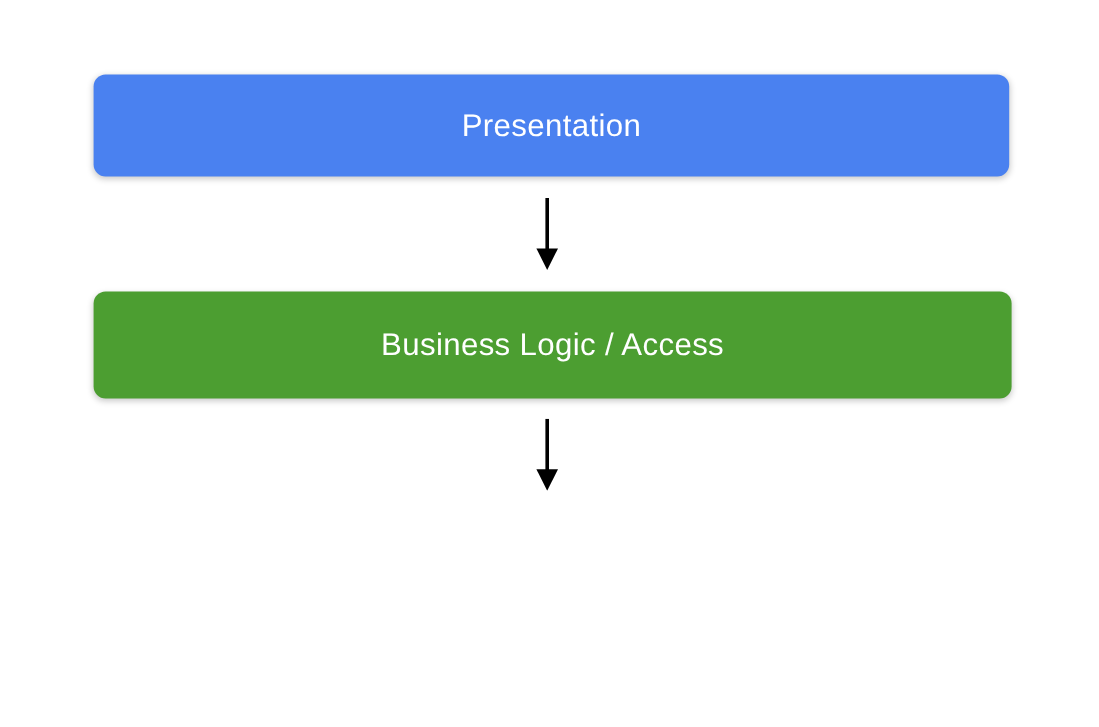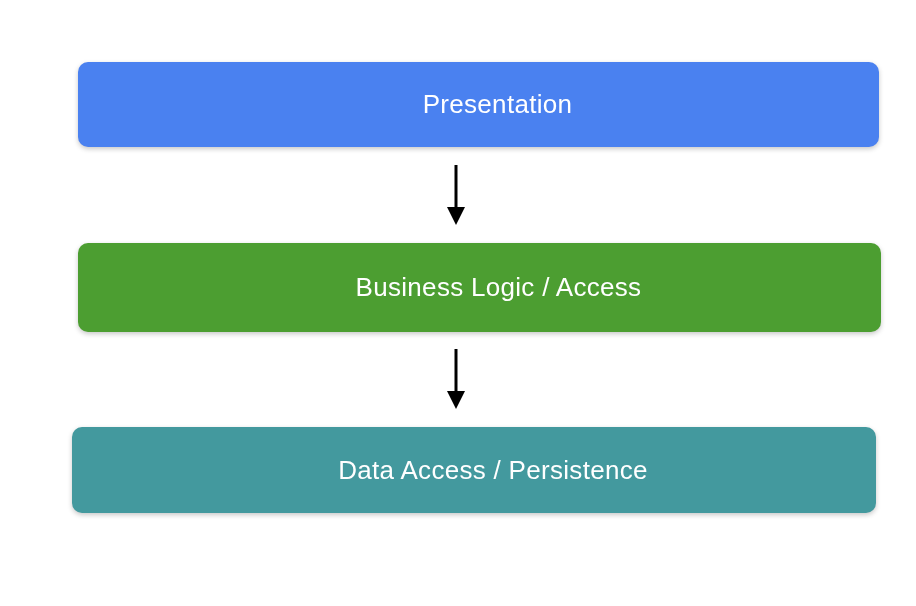--- a/index.html
+++ b/index.html
@@ -17,21 +17,20 @@
     position: absolute;
     inset: 0;
   }
   .node {
     position: absolute;
     border-radius: 10px;
     box-shadow: 0 2px 5px rgba(0,0,0,0.22);
     display: flex;
     align-items: center;
     justify-content: center;
-    padding-left: 38px;
   }
   .node-label {
     font-size: 26px;
     font-weight: 400;
     letter-spacing: 0.3px;
     white-space: nowrap;
   }
   .node-1 { left: 78px; top: 62px;  width: 763px; height: 85px; }
   .node-2 { left: 78px; top: 243px; width: 765px; height: 89px; }
   .node-3 { left: 72px; top: 427px; width: 766px; height: 86px; }
@@ -60,17 +59,14 @@
 
   <div class="node node-2" style="background: rgb(76, 158, 49); color: rgb(255, 255, 255);">
     <span class="node-label">Business Logic / Access</span>
   </div>
 
   <svg class="arrow arrow-2" viewBox="0 0 20 60" aria-hidden="true" style="color: rgb(0, 0, 0);">
     <line x1="10" y1="0" x2="10" y2="44" stroke="currentColor" stroke-width="3"></line>
     <polygon points="1,42 19,42 10,60" fill="currentColor"></polygon>
   </svg>
 
-  <div class="node node-3" style="background: rgb(67, 153, 158); color: rgb(255, 255, 255);">
-    <span class="node-label">Data Access / Persistence</span>
-  </div>
 
 </div>
 
 </body></html>

